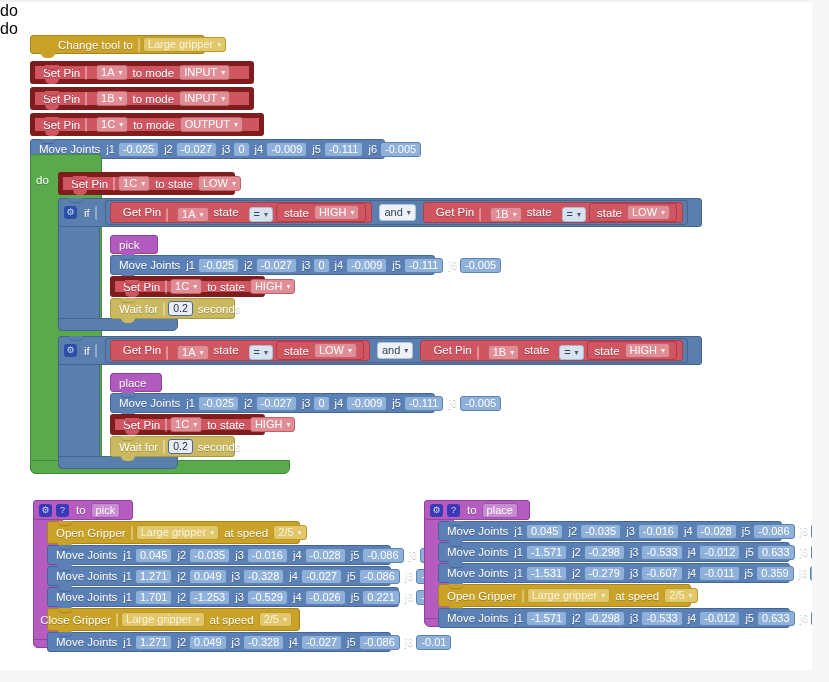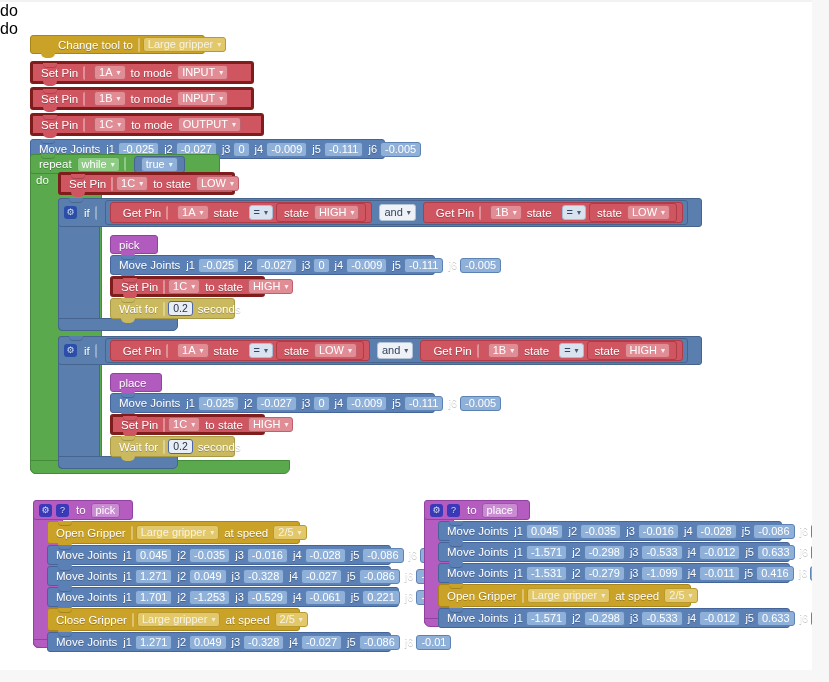--- a/index.html
+++ b/index.html
@@ -36,21 +36,21 @@
     background:inherit;border-radius:0 0 4px 4px;
     box-shadow:inset 0 -1px 0 rgba(0,0,0,.18);
   }
   .bump:after{
     content:"";position:absolute;left:10px;bottom:-5px;width:14px;height:5px;
     background:inherit;border-radius:0 0 5px 5px;
   }
 
   
   .c-gold   {background:#c9a227;border:1px solid #a8851a;}
-  .c-red    {background:#cf5561;border:3px solid #7f1d1d;}
+  .c-red    {background:#cf5561;border:5px solid #7f1d1d;}
   .c-blue   {background:#5b80b6;border:1px solid #45649a;}
   .c-green  {background:#5aa94d;border:1px solid #468a3c;}
   .c-ifblue {background:#5a7fae;border:1px solid #46648d;}
   .c-khaki  {background:#cbb95f;border:1px solid #a89a45;}
   .c-purple {background:#b05bbd;border:1px solid #8f43a0;}
   .c-proc   {background:#b45cc0;border:1px solid #9141a0;}
 
   
   .fld{
     display:inline-flex;align-items:center;
@@ -77,21 +77,21 @@
     border-left:2px solid rgba(255,255,255,.35);
     border-radius:2px;
   }
 
   
   .val{
     display:inline-flex;align-items:center;height:20px;
     border-radius:3px;padding:0 4px;margin:0 1px;
     box-sizing:border-box;font-size:11.5px;color:#fff;
   }
-  .val-red{background:#cf5561;border:1px solid #ae3c49;}
+  .val-red{background:#cf5561;border:1px solid #ae3c49;align-items:flex-end;}
   .val-state{background:#cf5561;border:1px solid #ae3c49;}
   .val-logic{background:#5a7fae;border:1px solid #46648d;}
 
   
   .cwrap{position:absolute;box-sizing:border-box;border-radius:4px;}
 
   .gear{
     display:inline-flex;align-items:center;justify-content:center;
     width:13px;height:13px;border-radius:3px;background:#2b4ea8;
     margin-right:4px;color:#cfe0ff;font-size:9px;line-height:1;
@@ -150,28 +150,20 @@
       <span class="fld fld-blue">0</span>
       <span class="jl">j4</span>
       <span class="fld fld-blue">-0.009</span>
       <span class="jl">j5</span>
       <span class="fld fld-blue">-0.111</span>
       <span class="jl">j6</span>
       <span class="fld fld-blue">-0.005</span>
     </div>
 
     <div class="cwrap c-green" style="left:30px;top:152px;width:72px;height:320px;border-radius:4px 4px 6px 6px;"></div>
-    <div class="blk c-green notch" style="left:30px;top:152px;width:190px;height:20px;">
-      <span class="lbl">repeat</span>
-      <span class="fld fld-green drop">while</span>
-      <span class="sockline"></span>
-      <span class="val val-logic" style="height:17px;">
-        <span class="fld fld-blue drop">true</span>
-      </span>
-    </div>
     <div class="cwrap c-green" style="left:30px;top:458px;width:260px;height:14px;border-radius:0 0 6px 6px;"></div>
     <div class="doLbl" style="position:absolute;left:36px;top:172px;font-size:11.5px;color:#fff;text-shadow:0 1px 0 rgba(0,0,0,.25);">do</div>
 
     <div class="blk c-red notch bump" style="left:58px;top:170px;width:177px;height:23px;">
       <span class="lbl">Set Pin</span>
       <span class="sockline"></span>
       <span class="fld fld-red drop">1C</span>
       <span class="lbl">to state</span>
       <span class="fld fld-red drop">LOW</span>
     </div>
@@ -371,28 +363,28 @@
 
     <div class="blk c-blue notch bump" style="left:47px;top:585px;width:352px;height:20px;">
       <span class="lbl">Move Joints</span>
       <span class="jl">j1</span>
       <span class="fld fld-blue">1.701</span>
       <span class="jl">j2</span>
       <span class="fld fld-blue">-1.253</span>
       <span class="jl">j3</span>
       <span class="fld fld-blue">-0.529</span>
       <span class="jl">j4</span>
-      <span class="fld fld-blue">-0.061</span>
+      <span class="fld fld-blue">-0.026</span>
       <span class="jl">j5</span>
       <span class="fld fld-blue">0.221</span>
       <span class="jl">j6</span>
       <span class="fld fld-blue">-0.182</span>
     </div>
 
-    <div class="blk c-gold notch bump" style="left:47px;top:606px;width:253px;height:23px;">
+    <div class="blk c-gold notch bump" style="left:47px;top:606px;width:253px;height:23px;justify-content:flex-end;">
       <span class="lbl">Close Gripper</span>
       <span class="sockline"></span>
       <span class="fld fld-gold drop">Large gripper</span>
       <span class="lbl">at speed</span>
       <span class="fld fld-gold drop">2/5</span>
     </div>
 
     <div class="blk c-blue notch" style="left:47px;top:630px;width:344px;height:20px;">
       <span class="lbl">Move Joints</span>
       <span class="jl">j1</span>
@@ -450,25 +442,25 @@
       <span class="fld fld-blue">0.086</span>
     </div>
 
     <div class="blk c-blue notch bump" style="left:438px;top:561px;width:352px;height:20px;">
       <span class="lbl">Move Joints</span>
       <span class="jl">j1</span>
       <span class="fld fld-blue">-1.531</span>
       <span class="jl">j2</span>
       <span class="fld fld-blue">-0.279</span>
       <span class="jl">j3</span>
-      <span class="fld fld-blue">-1.099</span>
+      <span class="fld fld-blue">-0.607</span>
       <span class="jl">j4</span>
       <span class="fld fld-blue">-0.011</span>
       <span class="jl">j5</span>
-      <span class="fld fld-blue">0.416</span>
+      <span class="fld fld-blue">0.359</span>
       <span class="jl">j6</span>
       <span class="fld fld-blue">0.152</span>
     </div>
 
     <div class="blk c-gold notch bump" style="left:438px;top:582px;width:253px;height:23px;">
       <span class="lbl">Open Gripper</span>
       <span class="sockline"></span>
       <span class="fld fld-gold drop">Large gripper</span>
       <span class="lbl">at speed</span>
       <span class="fld fld-gold drop">2/5</span>

